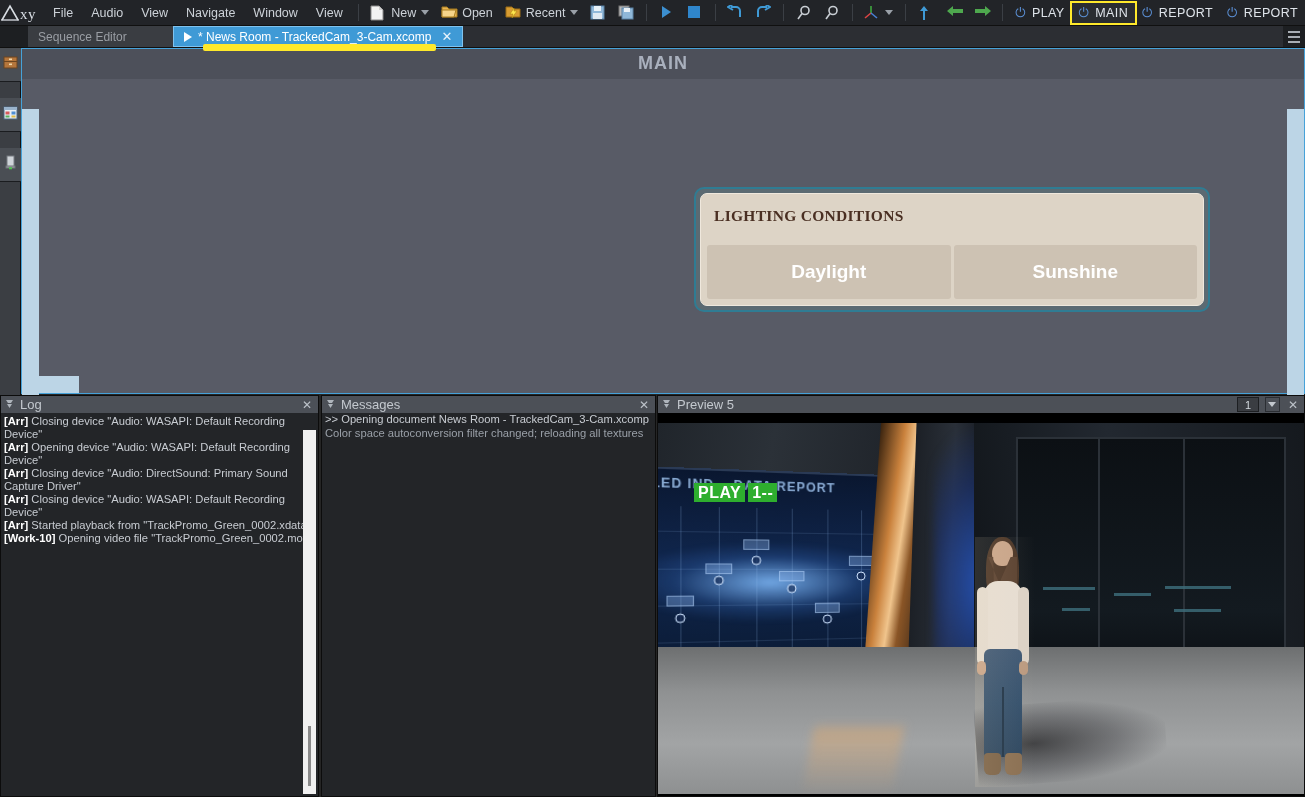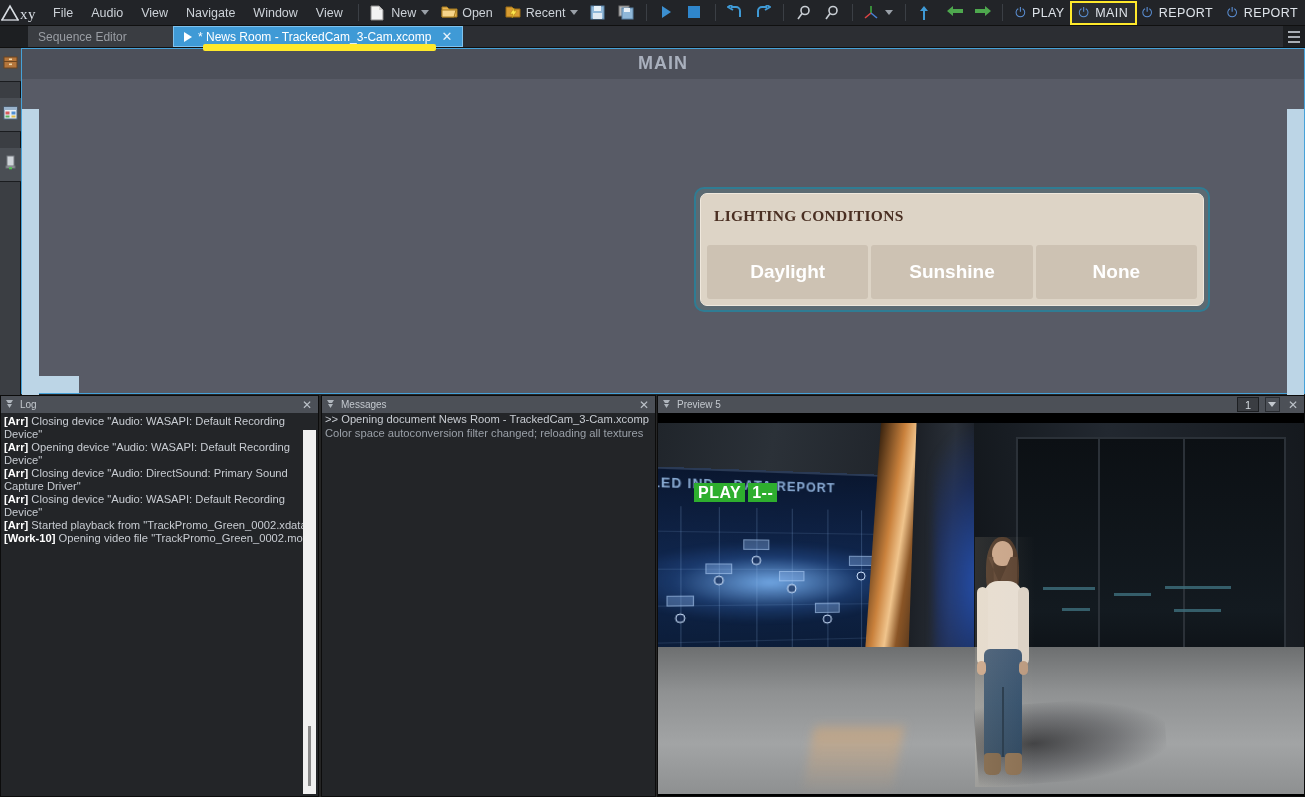--- a/index.html
+++ b/index.html
@@ -127,21 +127,21 @@
   .light-btn.selected {
     background:#a2958a; outline: 4px solid #ffe92b; outline-offset:-1px; z-index:3;
   }
 
   
   .panel { position:absolute; background:#232528; border:1px solid #0c0c0c; }
   .panel-head {
     height:17px; background:#4c5057; display:flex; align-items:center;
     padding:0 4px; gap:6px;
   }
-  .panel-title { color:#c3c8ce; font-size:10px; }
+  .panel-title { color:#c3c8ce; font-size:13px; }
   .panel-pin {
     width:9px; height:11px; position:relative; flex:0 0 auto;
   }
   .panel-pin svg { display:block; }
   .panel-x { margin-left:auto; color:#bcc2c9; font-size:12px; line-height:1; padding:0 2px; }
   .panel-body { position:absolute; left:0; top:17px; right:0; bottom:0; overflow:hidden; }
 
   
   #panel-log { left:0; top:395px; width:319px; height:402px; }
   .log-list { padding:2px 3px 0 3px; }
@@ -538,23 +538,20 @@
 
       <div class="light-panel">
         <div class="light-inner">
           <div class="light-title">LIGHTING CONDITIONS</div>
           <div class="light-btns">
             <div class="light-btn">
               <span>Daylight</span>
             </div>
             <div class="light-btn">
               <span>Sunshine</span>
-            </div>
-            <div class="light-btn">
-              <span>None</span>
             </div>
           </div>
         </div>
       </div>
 
     </div>
   </div>
 
   <div class="panel" id="panel-log">
     <div class="panel-head">

